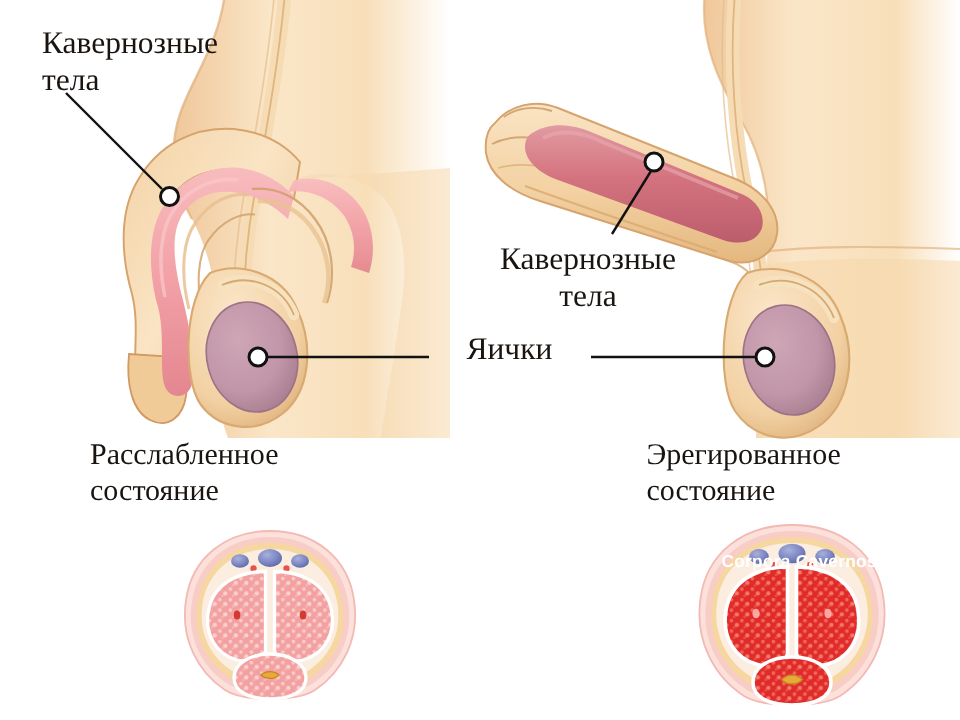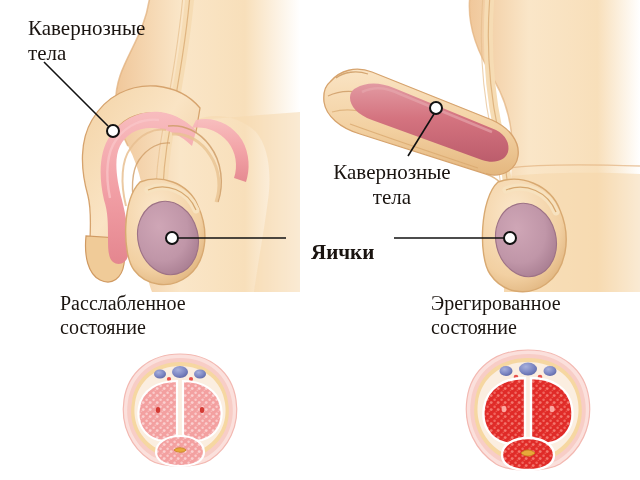--- a/index.html
+++ b/index.html
@@ -288,22 +288,23 @@
       <path d="M-7,41 C-3,37 3,37 7,41 C4,45 -4,45 -7,41 Z" fill="#e8a93a" stroke="#c4841f" stroke-width="0.9"></path>
     </g>
   </svg>
 
   <div class="label label-annotation" style="left:28px; top:16px;">Кавернозные
 тела</div>
 
   <div class="label label-annotation" style="left:312px; top:160px; text-align:center; width:160px;">Кавернозные
 тела</div>
 
-  <div class="label label-annotation" style="left:311px; top:240px;font-weight:bold;">Яички</div>
+  <div class="label label-annotation" style="left:311px; top:220px;">Яички</div>
 
   <div class="label label-caption" style="left:60px; top:292px; width:250px;">Расслабленное
 состояние</div>
 
   <div class="label label-caption" style="left:431px; top:292px; width:232px;">Эрегированное
 состояние</div>
 
+  <div class="cs-title" style="left:481px; top:369px;">Corpora Cavernosa</div>
 
 </div>
 
 </body></html>

